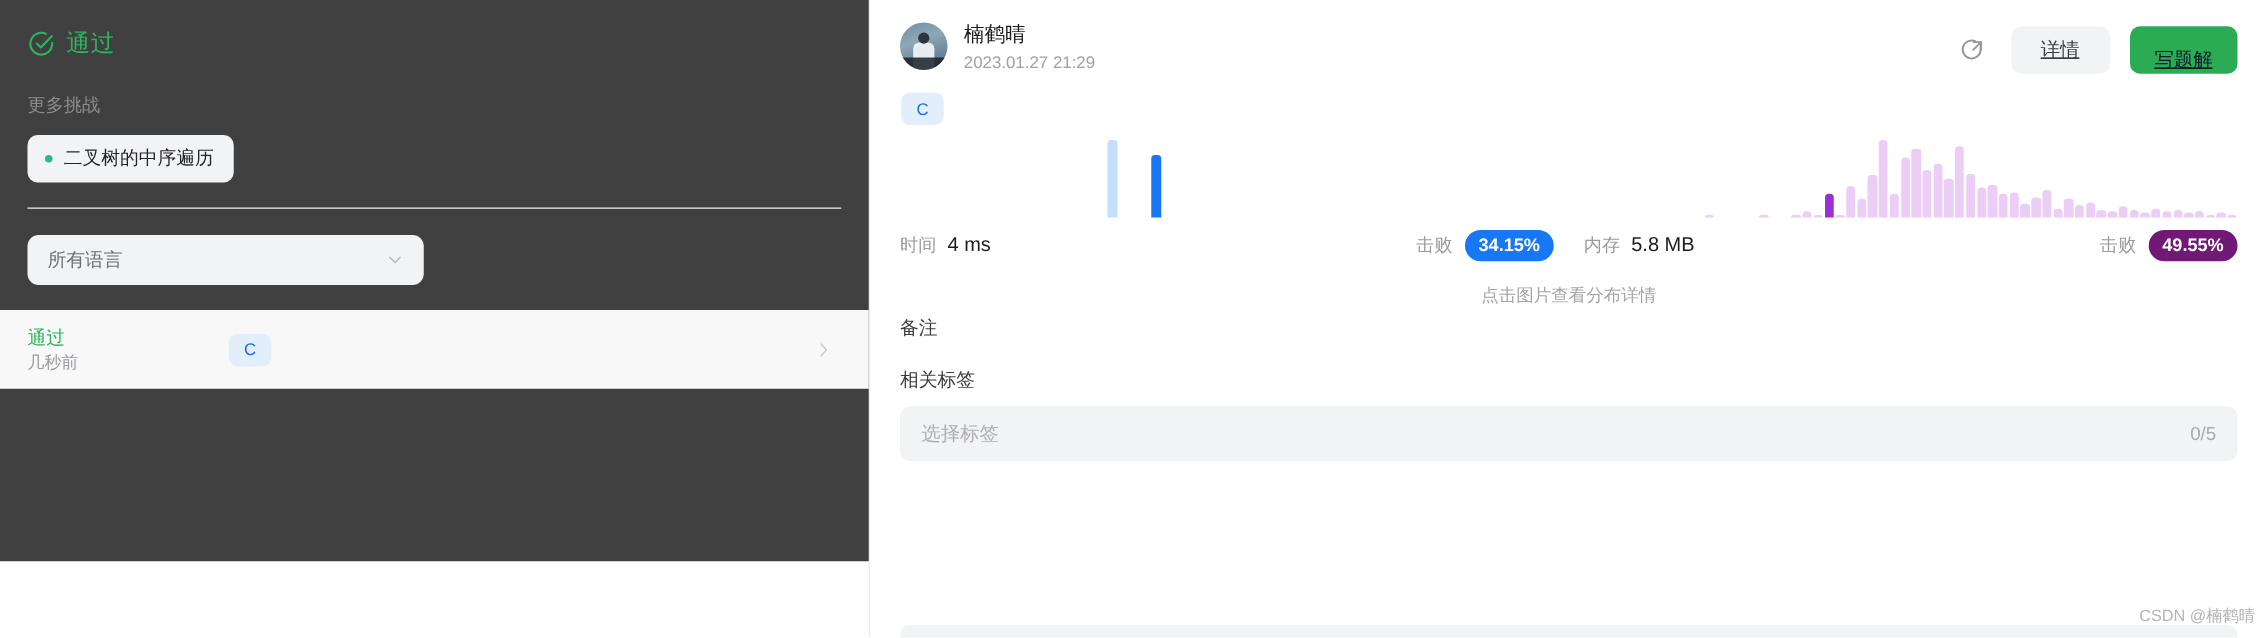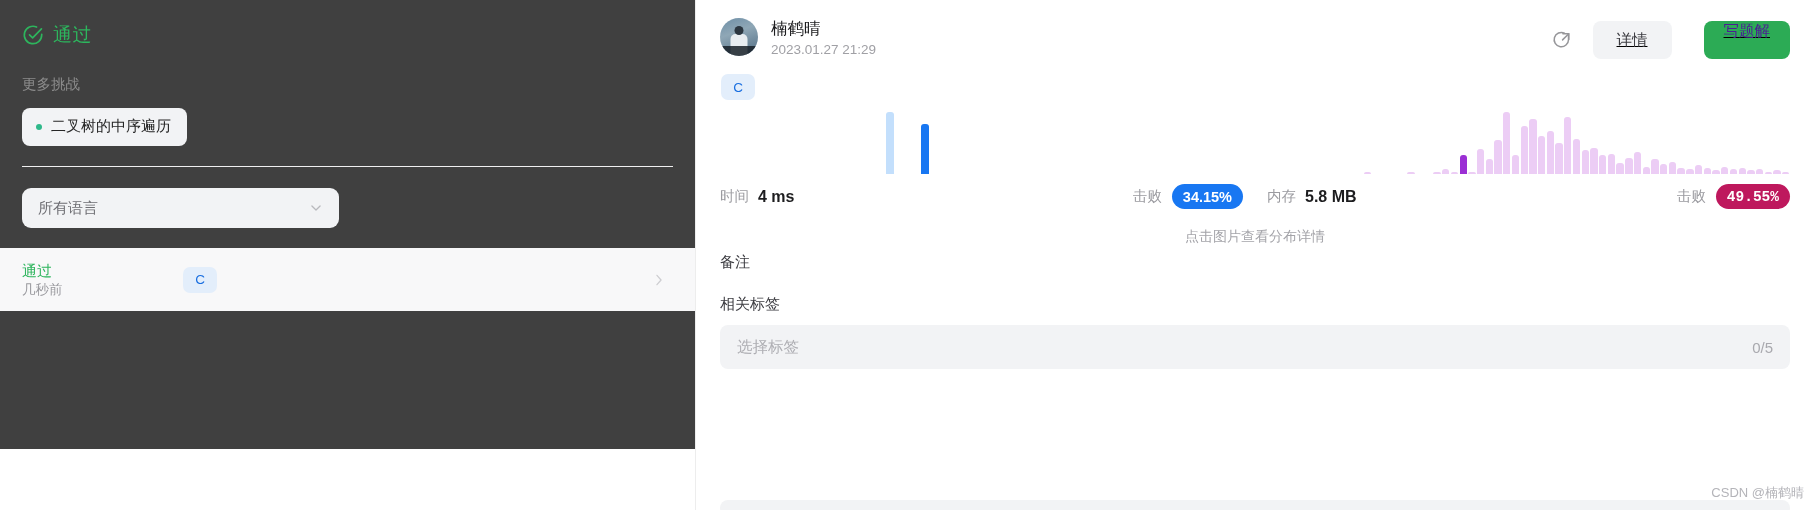--- a/index.html
+++ b/index.html
@@ -117,21 +117,21 @@
   .icon-btn {
     width: 30px; height: 30px; display: flex; align-items: center; justify-content: center;
     cursor: pointer; opacity: .72;
   }
   .btn-ghost {
     background: #f2f3f5; border-radius: 8px; height: 38px; padding: 0 24px;
     display: flex; align-items: center; font-size: 15.5px; color: #3c3c41; cursor: pointer;
   }
   .btn-primary {
     background: #2cab55; border-radius: 8px; height: 38px; padding: 0 20px;
-    display: flex; align-items: flex-start; font-size: 15.5px; color: #4c1d95; cursor: pointer; margin-left: 16px;
+    display: flex; align-items: flex-end; font-size: 15.5px; color: #0f172a; cursor: pointer;
   }
 
   .lang-tag {
     margin-top: 15px; margin-left: 1px;
     width: 34px; height: 26px; border-radius: 7px;
     background: #e3eefb; color: #1a6fe0;
     font-size: 13.5px; display: flex; align-items: center; justify-content: center;
   }
 
   
@@ -145,29 +145,29 @@
     display: flex; align-items: flex-end; gap: 0px;
     cursor: pointer;
   }
   .bar { flex: 1 1 0; border-radius: 3px 3px 0 0; min-height: 0; margin: 0 0.7px; }
   .chart.mem { margin-left: 24px; }
 
   .metrics-row { display: flex; margin-top: 10px; align-items: center; }
   .metric-block { flex: 1 1 0; display: flex; align-items: center; }
   .metric-block.mem { margin-left: 24px; }
   .m-label { font-size: 14.5px; color: #9b9ba0; }
-  .m-value { font-size: 16px; color: #1d1d1f; font-weight: bold; margin-left: 9px; }
+  .m-value { font-size: 16px; color: #1d1d1f; font-weight: normal; margin-left: 9px; }
   .m-beat-label { font-size: 14.5px; color: #9b9ba0; margin-left: auto; }
   .pill {
     margin-left: 10px; border-radius: 13px; height: 25px;
     padding: 0 11px; display: flex; align-items: center;
     color: #fff; font-size: 14.5px; font-weight: bold;
   }
   .pill.blue { background: #1877f2; }
-  .pill.purple { background: #be185d; font-family: Liberation Mono, monospace; }
+  .pill.purple { background: #701a75; }
 
   .hint { text-align: center; margin-top: 19px; font-size: 14px; color: #a4a4a9; }
 
   
   .field-label { font-size: 15px; color: #3b3b40; margin-top: 23px; }
   .field-box {
     margin-top: 11px; background: #f2f3f5; border-radius: 8px;
     height: 44px; display: flex; align-items: center;
     padding: 0 17px; cursor: text;
   }

